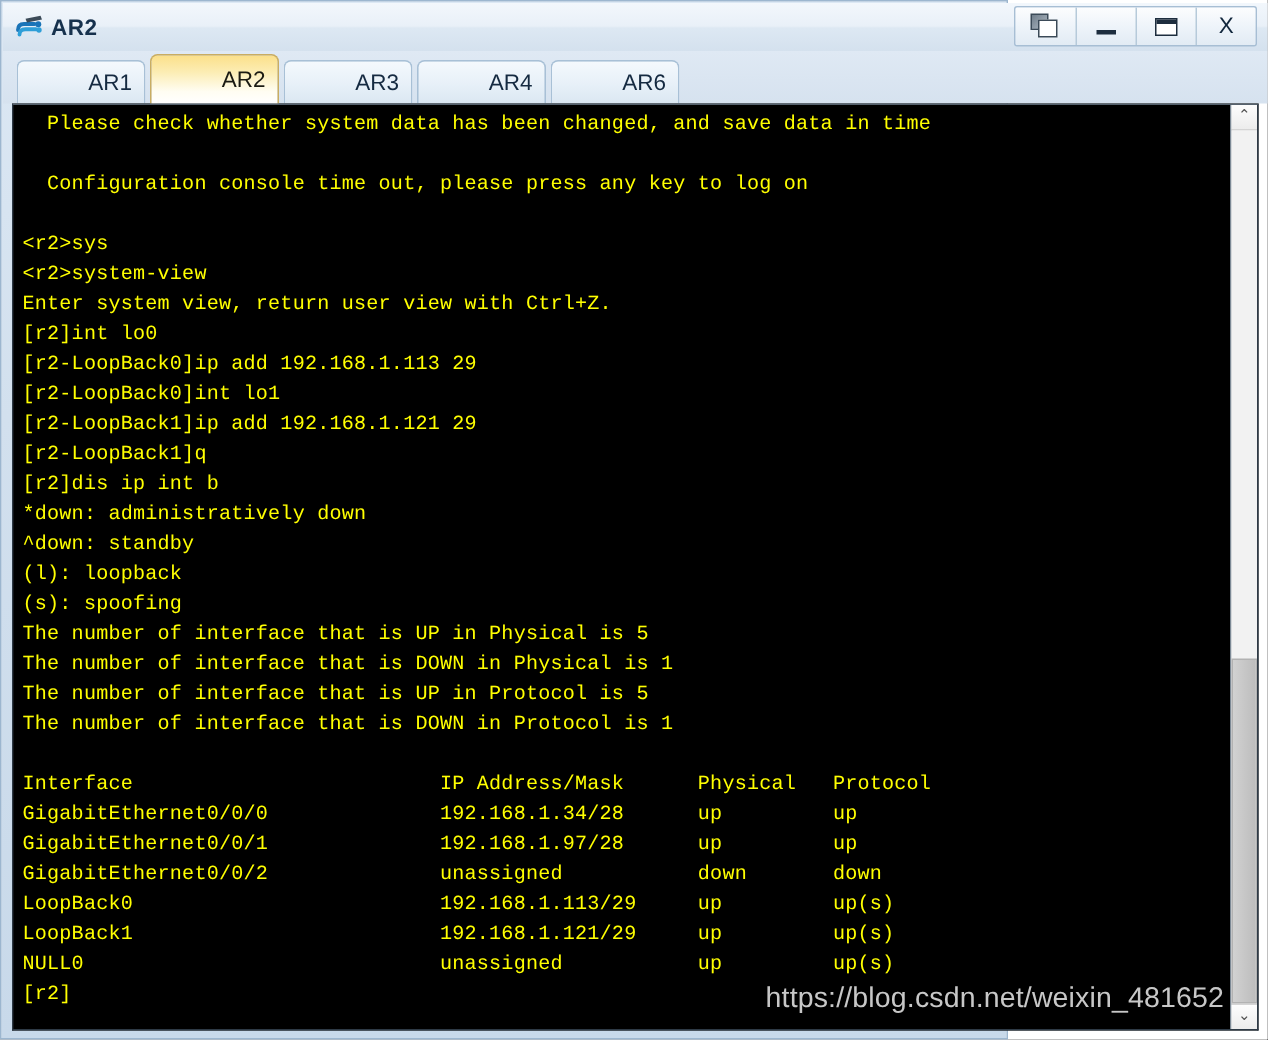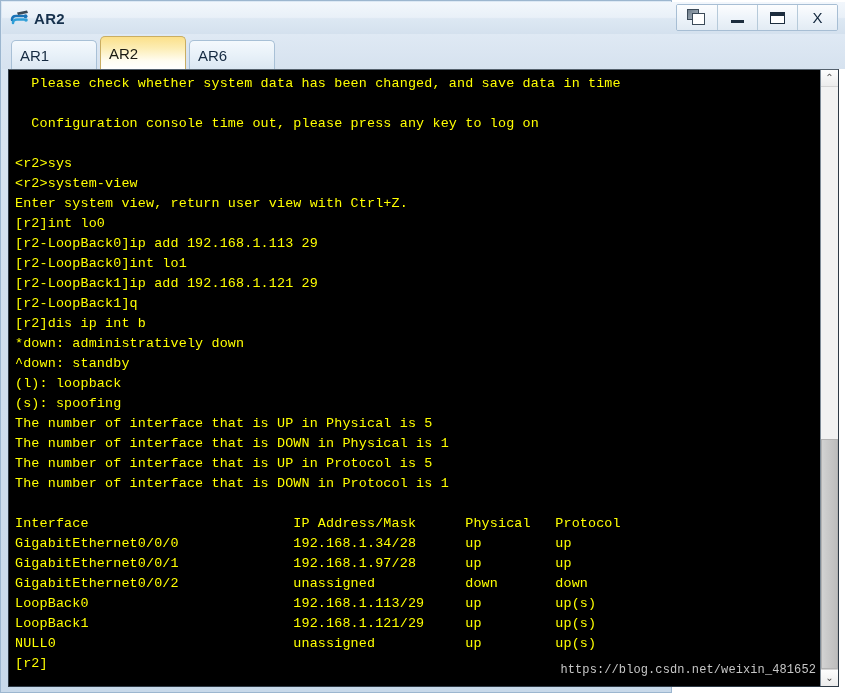--- a/index.html
+++ b/index.html
@@ -92,21 +92,21 @@
     background: linear-gradient(to bottom, #dfe9f4 0%, #d6e2ef 100%);
     padding-left: 9px;
     display: flex;
     align-items: flex-end;
   }
   .tab {
     height: 29px;
     min-width: 86px;
     margin-right: 3px;
     padding: 0 8px;
-    display: flex; align-items: center; justify-content: flex-start;
+    display: flex; align-items: center; justify-content: flex-end;
     font-size: 15px;
     color: #152a41;
     background: linear-gradient(to bottom, #f4f9fd 0%, #e7f0f8 55%, #dbe7f2 100%);
     border: 1px solid #a8c0d6;
     border-bottom: none;
     border-radius: 5px 5px 0 0;
     cursor: default;
     position: relative;
   }
   .tab.active {
@@ -180,22 +180,22 @@
     background: linear-gradient(to right, #d2d2d2, #c6c6c6 55%, #bdbdbd);
     border: 1px solid #b2b2b2;
     cursor: default;
   }
 
   
   #watermark {
     position: absolute;
     right: 22px;
     bottom: 9px;
-    font-family: Liberation Mono, monospace;
-    font-size: 12px;
+    font-family: Liberation Sans, sans-serif;
+    font-size: 19px;
     color: #d8d8d8;
     white-space: nowrap;
     letter-spacing: 0.1px;
     opacity: 0.92;
   }
 </style>
 </head>
 <body>
 
 <div id="window">
@@ -232,20 +232,26 @@
   </div>
 
   <div id="tabstrip">
     <div class="tab">
         <span>AR1</span>
       </div>
     <div class="tab active">
         <span>AR2</span>
       </div>
     <div class="tab">
+        <span>AR3</span>
+      </div>
+    <div class="tab">
+        <span>AR4</span>
+      </div>
+    <div class="tab">
         <span>AR6</span>
       </div>
   </div>
 
   <div id="console-frame">
 
     <div id="console">
       <div id="console-lines"><div class="cline">  Please check whether system data has been changed, and save data in time</div><div class="cline">&nbsp;</div><div class="cline">  Configuration console time out, please press any key to log on</div><div class="cline">&nbsp;</div><div class="cline">&lt;r2&gt;sys</div><div class="cline">&lt;r2&gt;system-view</div><div class="cline">Enter system view, return user view with Ctrl+Z.</div><div class="cline">[r2]int lo0</div><div class="cline">[r2-LoopBack0]ip add 192.168.1.113 29</div><div class="cline">[r2-LoopBack0]int lo1</div><div class="cline">[r2-LoopBack1]ip add 192.168.1.121 29</div><div class="cline">[r2-LoopBack1]q</div><div class="cline">[r2]dis ip int b</div><div class="cline">*down: administratively down</div><div class="cline">^down: standby</div><div class="cline">(l): loopback</div><div class="cline">(s): spoofing</div><div class="cline">The number of interface that is UP in Physical is 5</div><div class="cline">The number of interface that is DOWN in Physical is 1</div><div class="cline">The number of interface that is UP in Protocol is 5</div><div class="cline">The number of interface that is DOWN in Protocol is 1</div><div class="cline">&nbsp;</div><div class="cline">Interface                         IP Address/Mask      Physical   Protocol</div><div class="cline">GigabitEthernet0/0/0              192.168.1.34/28      up         up</div><div class="cline">GigabitEthernet0/0/1              192.168.1.97/28      up         up</div><div class="cline">GigabitEthernet0/0/2              unassigned           down       down</div><div class="cline">LoopBack0                         192.168.1.113/29     up         up(s)</div><div class="cline">LoopBack1                         192.168.1.121/29     up         up(s)</div><div class="cline">NULL0                             unassigned           up         up(s)</div><div class="cline">[r2]</div></div>
     </div>
 

